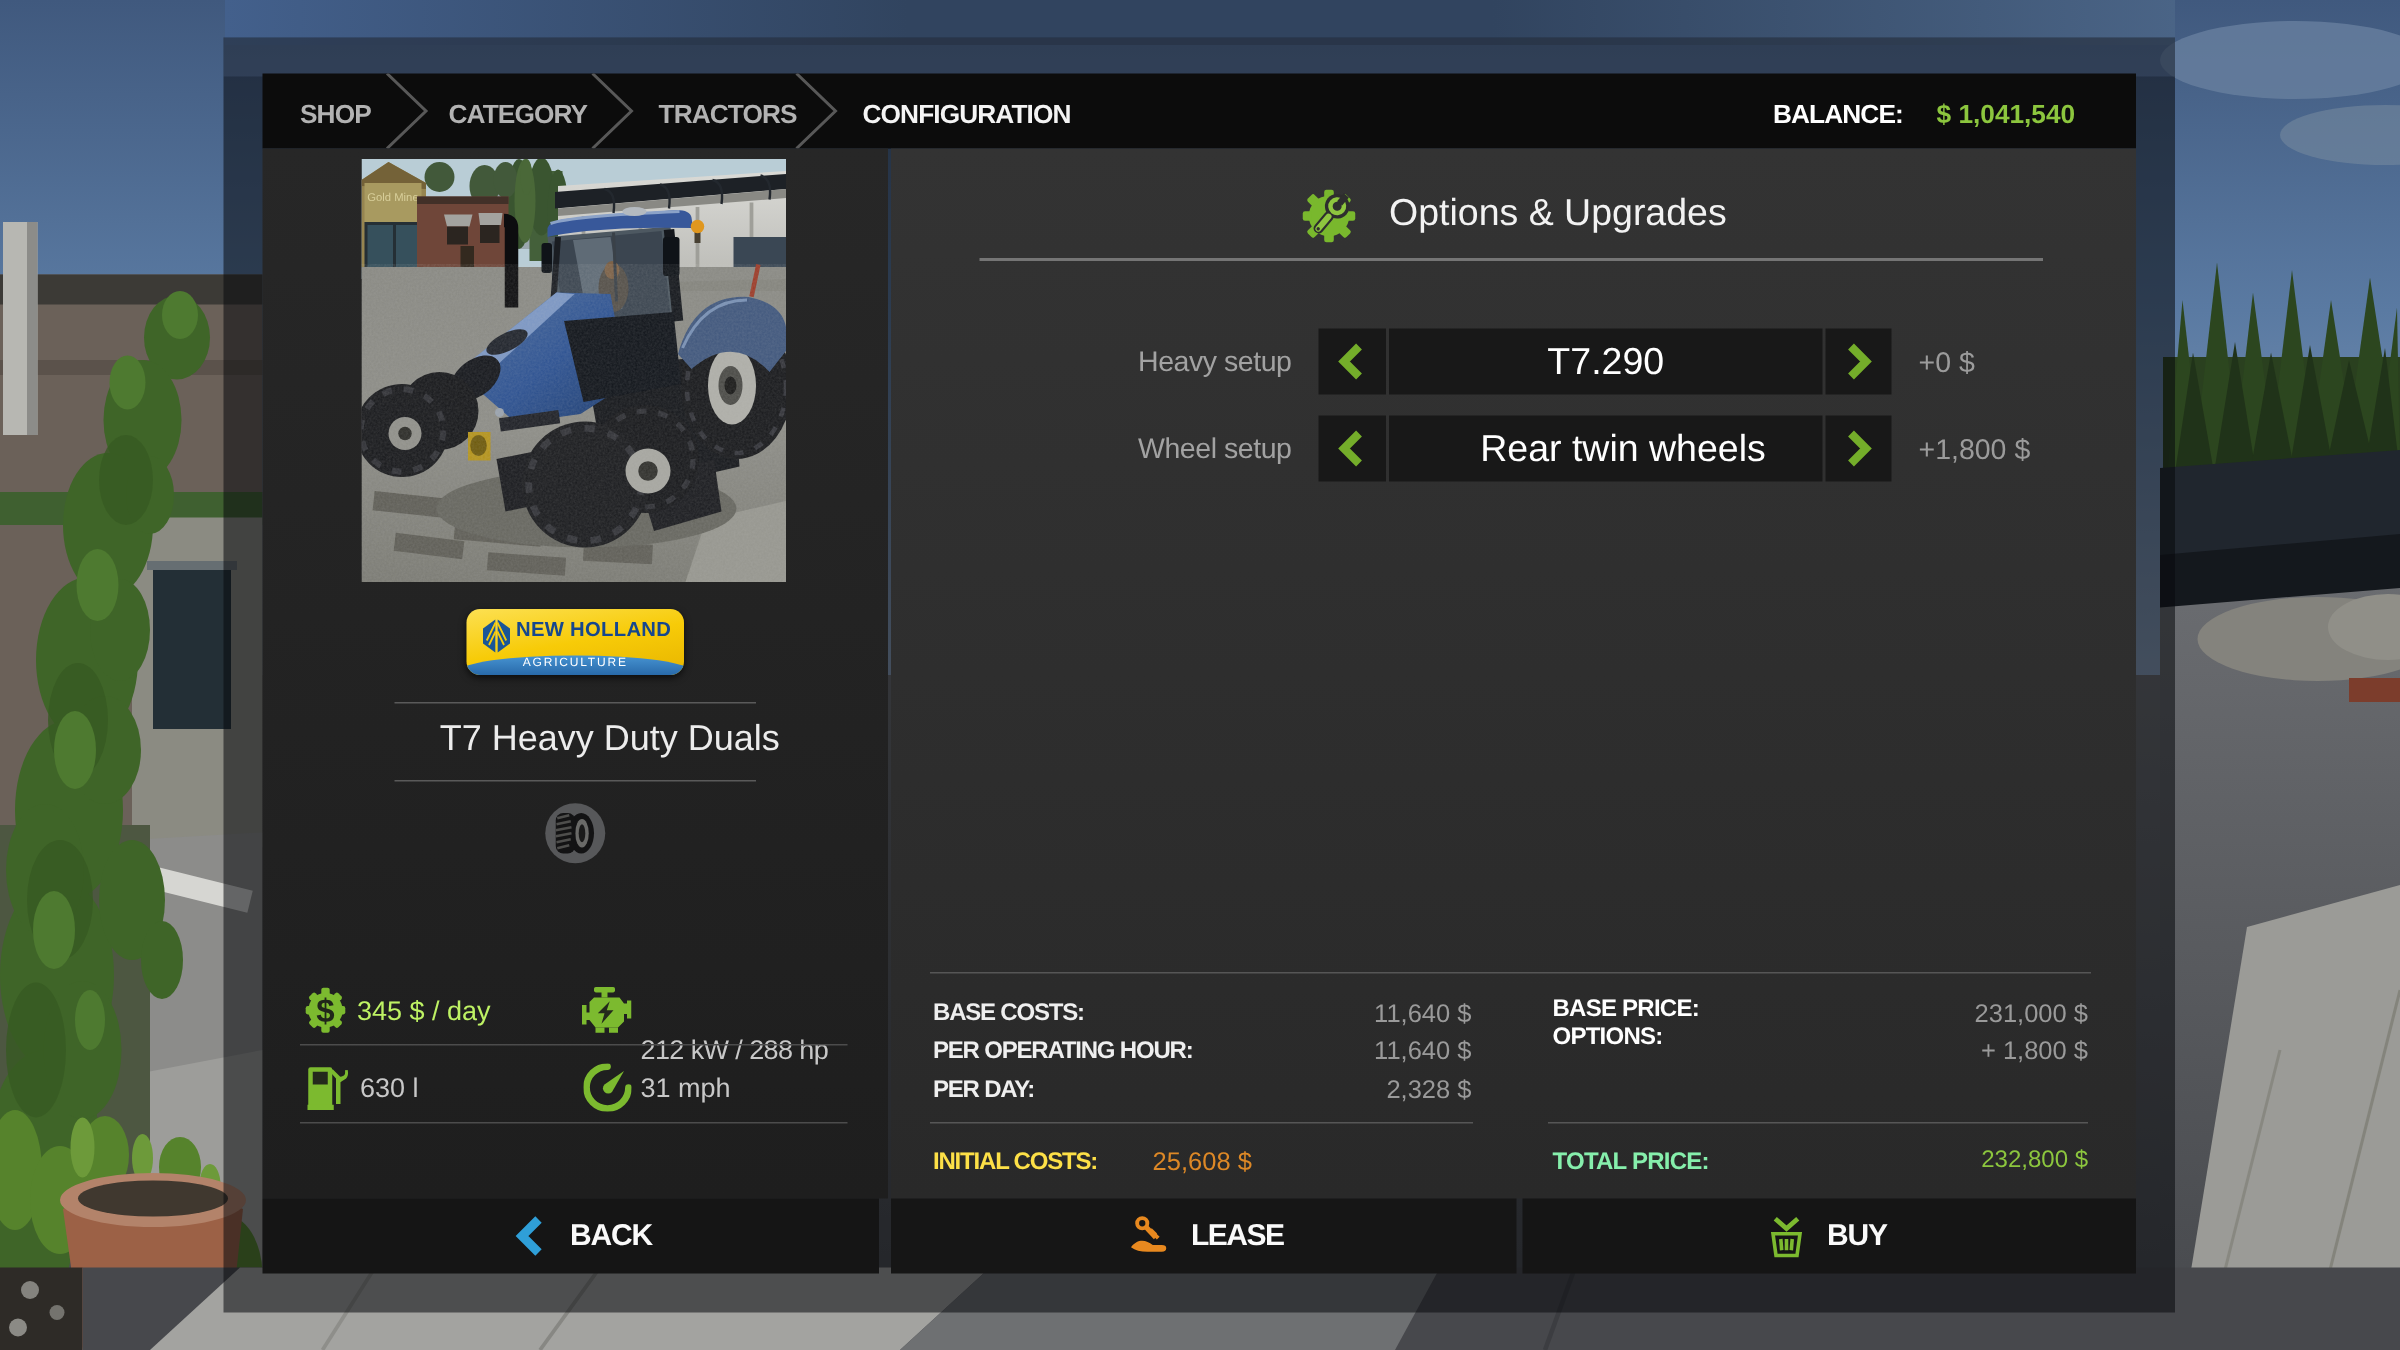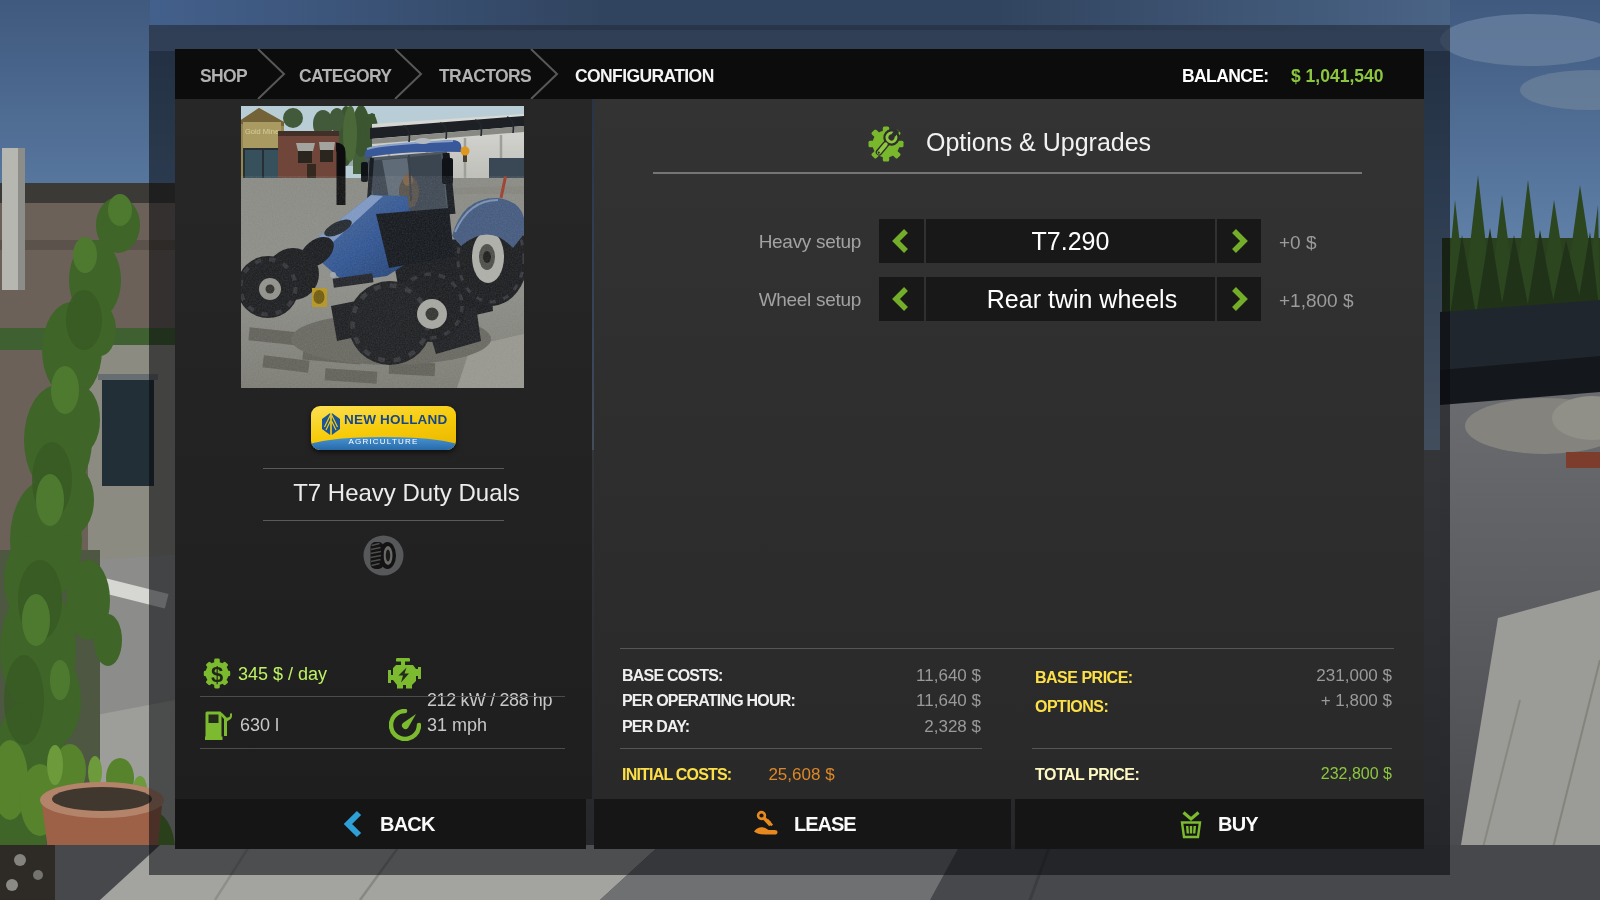--- a/index.html
+++ b/index.html
@@ -472,28 +472,28 @@
 <div style="position:absolute;left:622px;top:663px;width:360px;color:#efefef;font-size:16px;font-weight:bold;letter-spacing:-0.8px;line-height:25.4px;">
   BASE COSTS:<br>PER OPERATING HOUR:<br>PER DAY:
 </div>
 <div style="position:absolute;left:622px;top:663px;width:359px;color:#9a9a9a;font-size:17px;line-height:25.4px;text-align:right;">
   11,640 $<br>11,640 $<br>2,328 $
 </div>
 <div class="abs" style="left:620px;top:748px;width:362px;height:1px;background:#565656;"></div>
 <div class="abs" style="left:622px;top:766px;color:#fde047;font-size:16px;font-weight:bold;letter-spacing:-0.8px;">INITIAL COSTS:</div>
 <div class="abs" style="left:622px;top:765px;width:359px;text-align:center;color:#dd8826;font-size:17px;">25,608 $</div>
 
-<div style="position:absolute;left:1035px;top:663px;width:357px;color:#fde047;font-size:16px;font-weight:bold;letter-spacing:-0.5px;line-height:29px;">
+<div style="position:absolute;left:1035px;top:663px;width:357px;color:#ffffff;font-size:16px;font-weight:bold;letter-spacing:-0.5px;line-height:19px;">
   BASE PRICE:<br>OPTIONS:
 </div>
 <div style="position:absolute;left:1035px;top:663px;width:357px;color:#9a9a9a;font-size:17px;line-height:25.4px;text-align:right;">
   231,000 $<br>+ 1,800 $
 </div>
 <div class="abs" style="left:1032px;top:748px;width:360px;height:1px;background:#565656;"></div>
-<div class="abs" style="left:1035px;top:766px;color:#fef9c3;font-size:16px;font-weight:bold;letter-spacing:-0.5px;">TOTAL PRICE:</div>
+<div class="abs" style="left:1035px;top:766px;color:#86efac;font-size:16px;font-weight:bold;letter-spacing:-0.5px;">TOTAL PRICE:</div>
 <div class="abs" style="left:1035px;top:765px;width:357px;text-align:right;color:#8cc63e;font-size:16px;">232,800 $</div>
 
 <div class="abs" style="left:175px;top:799px;width:411px;height:50px;background:#151515;"></div>
 <div class="abs" style="left:594px;top:799px;width:417px;height:50px;background:#161616;"></div>
 <div class="abs" style="left:1015px;top:799px;width:409px;height:50px;background:#151515;"></div>
 
 <svg class="abs" style="left:341px;top:810px;" width="24" height="28" viewBox="0 0 24 28">
     <path d="M18 3 L7 14 L18 25" stroke="#2f9fd8" stroke-width="6" fill="none"></path>
   </svg>
 <div class="abs" style="left:380px;top:813px;color:#fafafa;font-size:20px;font-weight:bold;letter-spacing:-0.8px;">BACK</div>

